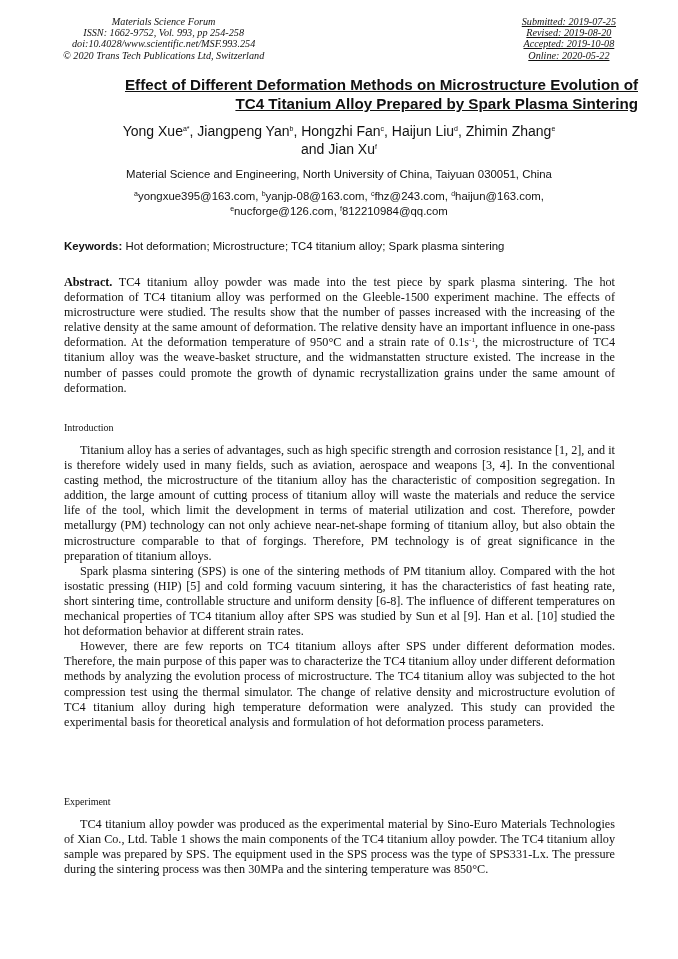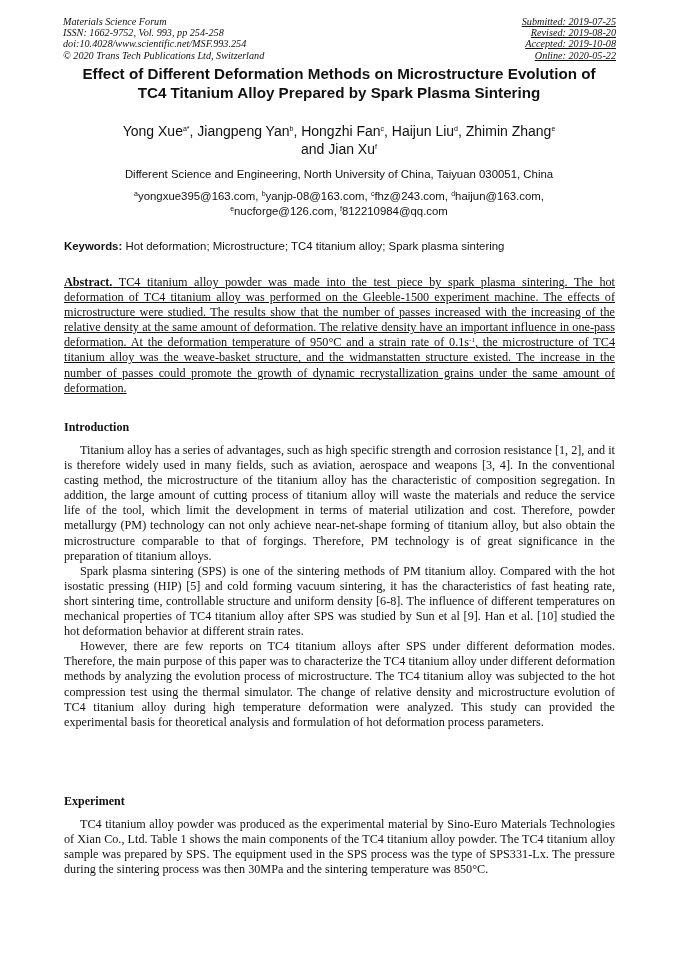--- a/index.html
+++ b/index.html
@@ -3,36 +3,36 @@
   <meta charset="utf-8">
   <style>
     html, body { margin: 0; padding: 0; background: #ffffff; }
     body { width: 678px; height: 959px; position: relative; overflow: hidden; color: #111; }
     .page { position: absolute; left: 0; top: 0; width: 678px; height: 959px; }
     .serif { font-family: "Liberation Serif", "DejaVu Serif", serif; }
     .sans { font-family: "Liberation Sans", "DejaVu Sans", sans-serif; }
 
     .hdr-left { position: absolute; left: 63px; top: 16px; font-size: 10.2px; line-height: 11.2px; font-style: italic; }
     .hdr-right { position: absolute; right: 62px; top: 16px; font-size: 10.2px; line-height: 11.2px; font-style: italic; text-align: right; text-decoration: underline; }
-    .hdr-left div, .hdr-right div { white-space: nowrap; }
+    .hdr-left div, .hdr-right div { white-space: nowrap; text-align: center; }
 
-    .title { position: absolute; left: 40px; width: 598px; top: 64px; text-align: center; font-weight: bold; font-size: 15.2px; line-height: 19px; }
+    .title { position: absolute; left: 40px; width: 598px; top: 75px; text-align: right; font-weight: bold; font-size: 15.2px; line-height: 19px; text-decoration: underline; }
     .authors { position: absolute; left: 40px; width: 598px; top: 122px; text-align: center; font-size: 14px; line-height: 18px; }
     .affil { position: absolute; left: 40px; width: 598px; top: 167px; text-align: center; font-size: 11.4px; line-height: 14px; }
     .emails { position: absolute; left: 40px; width: 598px; top: 189px; text-align: center; font-size: 11.4px; line-height: 14.5px; }
     sup { font-size: 7px; vertical-align: top; position: relative; top: -2px; }
     .keywords { position: absolute; left: 64px; width: 560px; top: 239px; font-size: 11.4px; line-height: 14px; }
     .keywords b { font-weight: bold; }
 
     .body-text { position: absolute; left: 64px; width: 551px; font-size: 12.2px; line-height: 15.1px; text-align: justify; }
     .body-text p { margin: 0; }
     .indent { text-indent: 16px; }
-    .abstract { top: 275px; text-decoration: underline; }
+    .abstract { top: 275px; }
     .abstract .lbl { font-weight: bold; }
-    .heading { position: absolute; left: 64px; font-weight: bold; font-size: 12px; line-height: 15px; }
+    .heading { position: absolute; left: 64px; font-weight: normal; font-size: 10px; line-height: 15px; }
     .intro-h { top: 420px; }
     .intro { top: 443px; }
     .exp-h { top: 794px; }
     .exp { top: 817px; }
   </style>
 </head>
 <body>
 
 <div class="page">
 
@@ -57,21 +57,21 @@
 
   <div class="authors sans">
     <div>
       <span>Yong Xue</span><sup>a*</sup><span>, </span><span>Jiangpeng Yan</span><sup>b</sup><span>, </span><span>Hongzhi Fan</span><sup>c</sup><span>, </span><span>Haijun Liu</span><sup>d</sup><span>, </span><span>Zhimin Zhang</span><sup>e</sup>
     </div>
     <div>
       <span>and </span><span>Jian Xu</span><sup>f</sup>
     </div>
   </div>
 
-  <div class="affil sans">Different Science and Engineering, North University of China, Taiyuan 030051, China</div>
+  <div class="affil sans">Material Science and Engineering, North University of China, Taiyuan 030051, China</div>
 
   <div class="emails sans">
     <div>
       <sup>a</sup><span>yongxue395@163.com</span><span>, </span><sup>b</sup><span>yanjp-08@163.com</span><span>, </span><sup>c</sup><span>fhz@243.com</span><span>, </span><sup>d</sup><span>haijun@163.com</span><span>,</span>
     </div>
     <div>
       <sup>e</sup><span>nucforge@126.com</span><span>, </span><sup>f</sup><span>812210984@qq.com</span>
     </div>
   </div>
 

